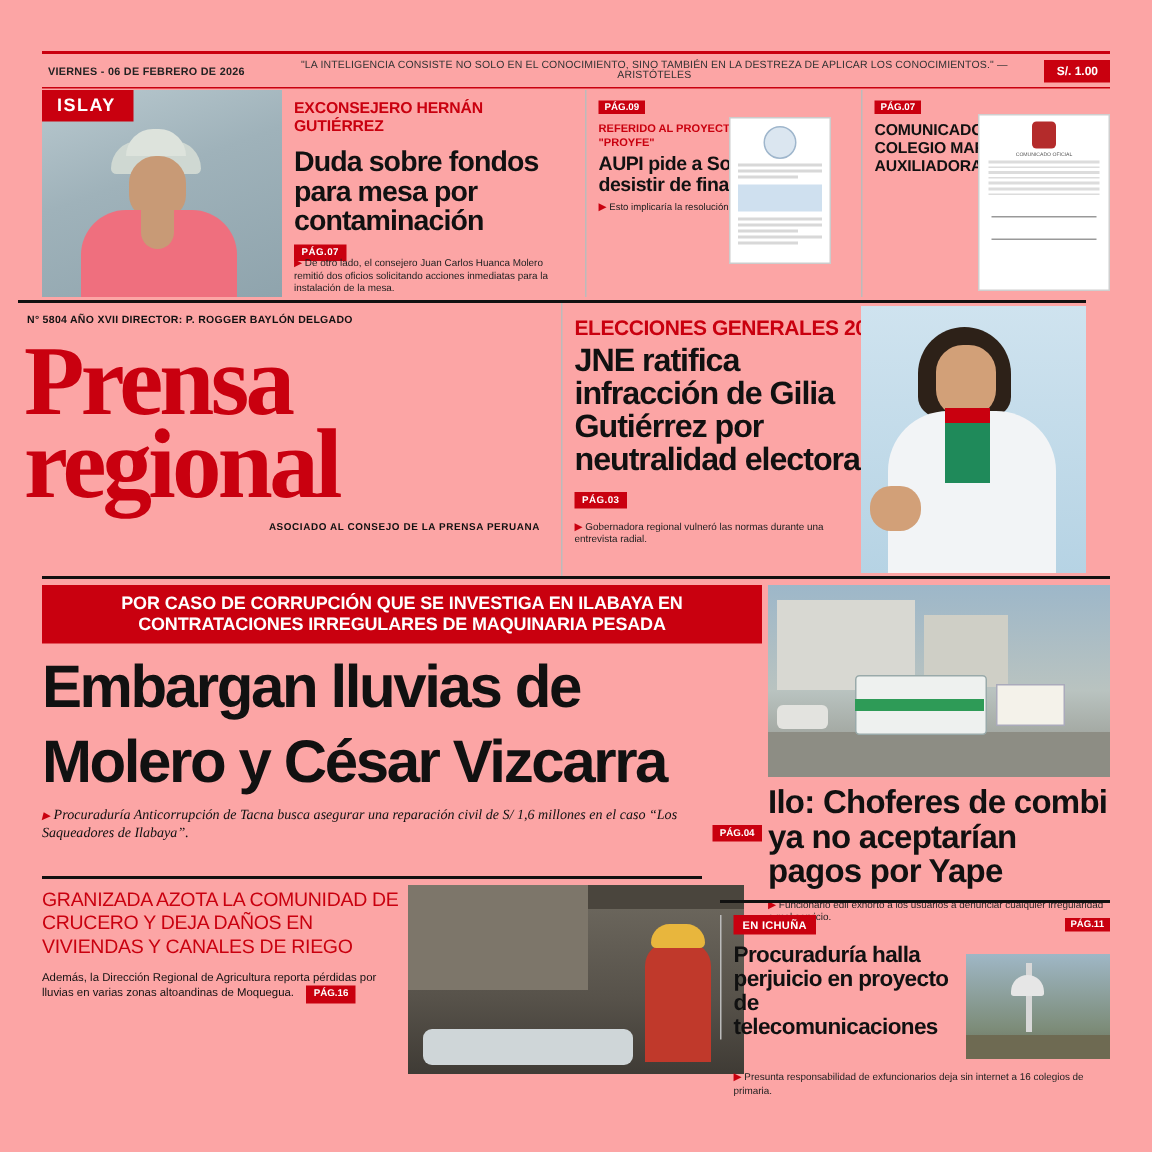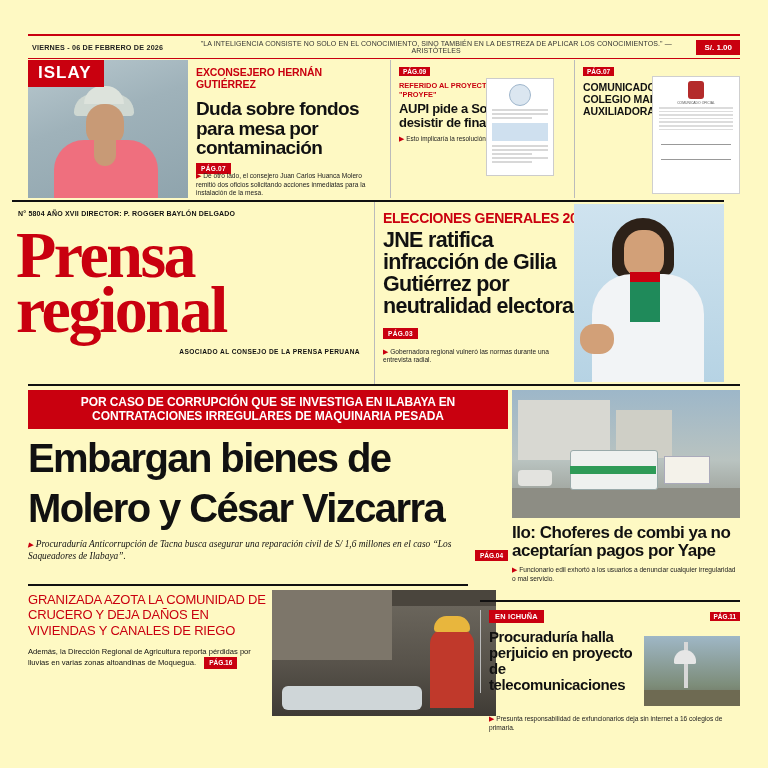--- a/index.html
+++ b/index.html
@@ -3,21 +3,21 @@
 <meta charset="utf-8">
 <style>
   html,body{margin:0;padding:0;}
   body{
     width:768px;height:768px;
     background:#ffffff;
     font-family:"Liberation Sans", sans-serif;
     color:#111;
     overflow:hidden;
   }
-  .page{position:relative;width:768px;height:768px;background:#fef9c3;}
+  .page{position:relative;width:768px;height:768px;background:#fca5a5;}
 
   
   .topbar{
     position:absolute;left:28px;top:34px;width:712px;height:22px;
     display:flex;align-items:center;
     border-top:2px solid #c9000f;border-bottom:1px solid #c9000f;
   }
   .topbar .date{
     font-size:7.2px;font-weight:bold;color:#222;letter-spacing:.2px;
     padding-left:4px;width:150px;
@@ -31,21 +31,21 @@
   }
 
   
   .strip{position:absolute;left:28px;top:60px;width:712px;height:138px;}
   .strip .col{position:absolute;top:0;height:138px;}
 
   
   .c1{left:0;width:352px;}
   .islay-badge{
     position:absolute;left:0;top:0;background:#c9000f;color:#fff;
-    font-size:17px;font-weight:bold;letter-spacing:1px;padding:3px 12px 4px 10px;
+    font-size:12px;font-weight:bold;letter-spacing:1px;padding:3px 12px 4px 10px;
     z-index:3;
   }
   .c1-photo{
     position:absolute;left:0;top:0;width:160px;height:138px;
     background:linear-gradient(160deg,#b9c9cf 0%,#9fb2ba 42%,#8fa4ad 100%);
     overflow:hidden;
   }
   .c1-photo .hat{position:absolute;left:46px;top:34px;width:60px;height:22px;background:#cfd8d2;border-radius:30px 30px 6px 6px;}
   .c1-photo .hat2{position:absolute;left:56px;top:26px;width:40px;height:18px;background:#dde3dc;border-radius:20px 20px 0 0;}
   .c1-photo .face{position:absolute;left:58px;top:44px;width:38px;height:42px;background:#c89a76;border-radius:18px 18px 16px 16px;}
@@ -141,21 +141,21 @@
   .ilo-photo .bldg{position:absolute;left:6px;top:10px;width:92px;height:60px;background:#d8d8d2;}
   .ilo-photo .bldg2{position:absolute;left:104px;top:20px;width:56px;height:48px;background:#cfcfc6;}
   .ilo-photo .bus{position:absolute;left:58px;top:60px;width:86px;height:38px;background:#eef1ef;border:1px solid #9aa;border-radius:3px;}
   .ilo-photo .busband{position:absolute;left:58px;top:76px;width:86px;height:8px;background:#2e9b57;}
   .ilo-photo .bus2{position:absolute;left:152px;top:66px;width:44px;height:26px;background:#f4f2ea;border:1px solid #aab;}
   .ilo-photo .road{position:absolute;left:0;bottom:0;width:228px;height:30px;background:#8d8d84;}
   .ilo-photo .car{position:absolute;left:6px;top:80px;width:34px;height:16px;background:#e3e3df;border-radius:4px;}
   .ilo-bar{display:flex;align-items:center;justify-content:space-between;border-top:2px solid #111;border-bottom:1px solid #111;margin-top:3px;padding:2px 0;}
   .ilo-bar .k{color:#c9000f;font-weight:bold;font-size:7.6px;letter-spacing:-.1px;}
   .ilo-bar .p{background:#c9000f;color:#fff;font-size:6.4px;font-weight:bold;padding:1px 4px;}
-  .ilo-title{font-weight:bold;font-size:17px;line-height:1.04;margin-top:6px;letter-spacing:-.5px;}
+  .ilo-title{font-weight:bold;font-size:22px;line-height:1.04;margin-top:6px;letter-spacing:-.5px;}
   .ilo-sub{font-size:6.6px;line-height:1.25;margin-top:7px;color:#222;}
 
   
   .gran{position:absolute;left:28px;top:592px;width:240px;}
   .gran-title{color:#c9000f;font-weight:normal;font-size:13px;line-height:1.18;letter-spacing:-.2px;}
   .gran-sub{font-size:7.6px;line-height:1.3;margin-top:9px;color:#111;}
   .gran-pag{display:inline-block;background:#c9000f;color:#fff;font-size:6.5px;font-weight:bold;padding:2px 5px;margin-left:6px;}
   .gran-photo{
     position:absolute;left:244px;top:-2px;width:224px;height:126px;
     background:linear-gradient(180deg,#6f6a60 0%,#57524a 60%,#3f3b35 100%);overflow:hidden;
@@ -289,21 +289,21 @@
     </div>
   </div>
 
   <div class="rule-lead"></div>
 
   <div class="lead">
     <div class="lead-band">
       <div>POR CASO DE CORRUPCIÓN QUE SE INVESTIGA EN ILABAYA EN</div>
       <div>CONTRATACIONES IRREGULARES DE MAQUINARIA PESADA</div>
     </div>
-    <div class="lead-title">Embargan bienes de</div>
+    <div class="lead-title">Embargan lluvias de</div>
     <div class="lead-title">Molero y César Vizcarra</div>
     <div class="lead-sub">
       <span class="tri">▶</span>
       <span>Procuraduría Anticorrupción de Tacna busca asegurar una reparación civil de S/ 1,6 millones en el caso “Los Saqueadores de Ilabaya”.</span>
     </div>
     <span class="lead-pag">PÁG.04</span>
   </div>
 
   <div class="rcol">
     <div class="ilo-photo">

